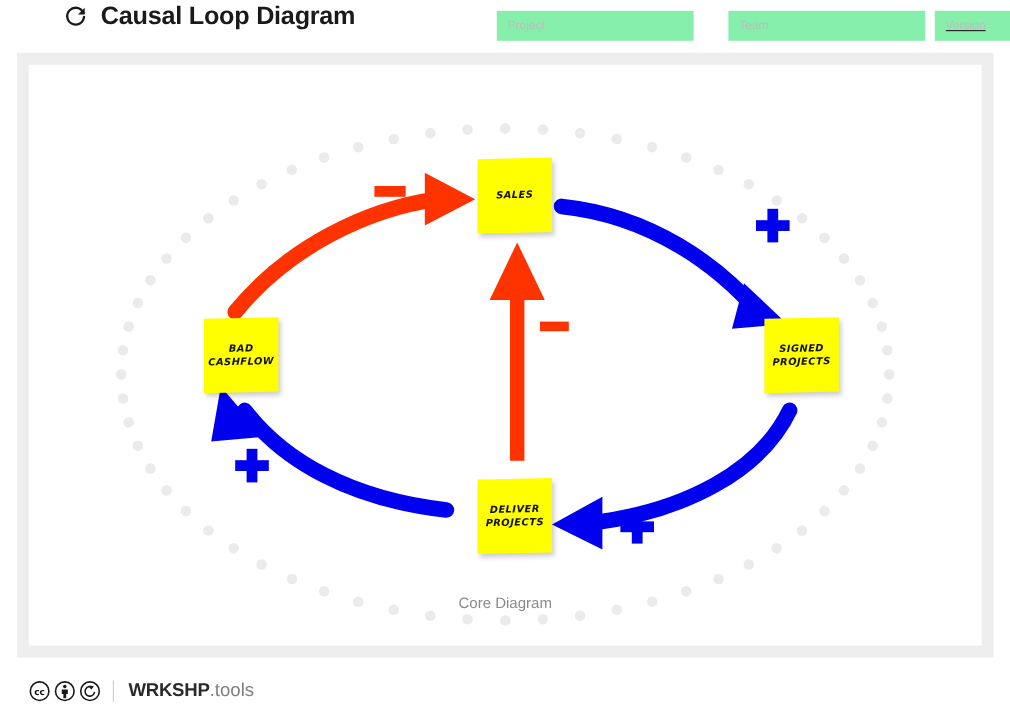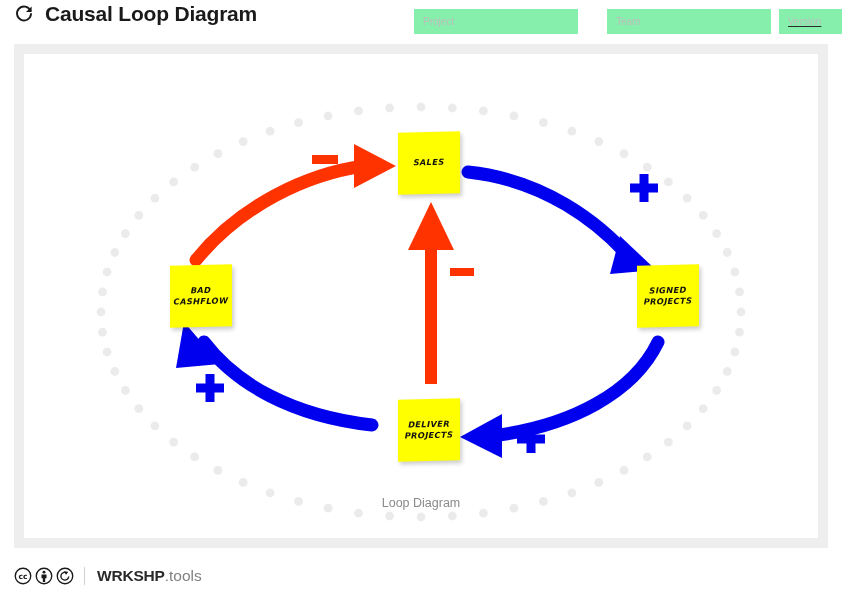--- a/index.html
+++ b/index.html
@@ -16,20 +16,21 @@
     background: #ffffff;
   }
 
   
   .header {
     position: absolute;
     left: 0; top: 0;
     width: 842px; height: 28px;
     display: flex;
     align-items: center;
+    padding-left: 39px;
   }
   .title-group {
     display: flex;
     align-items: center;
     gap: 11px;
     padding-left: 14px;
   }
   .refresh-icon {
     width: 20px; height: 20px;
     display: block;
@@ -117,20 +118,21 @@
     position: absolute;
   }
 
   
   .footer {
     position: absolute;
     left: 0; top: 556px;
     width: 680px; height: 39px;
     display: flex;
     align-items: center;
+    padding-left: 10px;
   }
   .footer-left {
     display: flex;
     align-items: center;
     gap: 6px;
     padding-left: 14px;
   }
   .cc-icons { display: flex; gap: 3px; align-items: center; }
   .cc-icon { width: 18px; height: 18px; display: block; }
   .cc-divider {
@@ -312,21 +314,21 @@
         </svg>
       </span>
 
       <span class="sign" style="left:170px; top:318px;">
         <svg width="32" height="32" viewBox="0 0 32 32" xmlns="http://www.w3.org/2000/svg">
           <rect x="11.5" y="2" width="9" height="28" fill="#0000ee"></rect>
           <rect x="2" y="11.5" width="28" height="9" fill="#0000ee"></rect>
         </svg>
       </span>
 
-      <div class="core-label">Loop Diagram</div>
+      <div class="core-label">Core Diagram</div>
 
     </div>
   </div>
 
   <div class="footer">
     <div class="footer-left">
       <span class="cc-icons">
         <span class="cc-icon">
           <svg viewBox="0 0 20 20" width="18" height="18" xmlns="http://www.w3.org/2000/svg">
             <circle cx="10" cy="10" r="8.6" fill="none" stroke="#1a1a1a" stroke-width="1.5"></circle>

